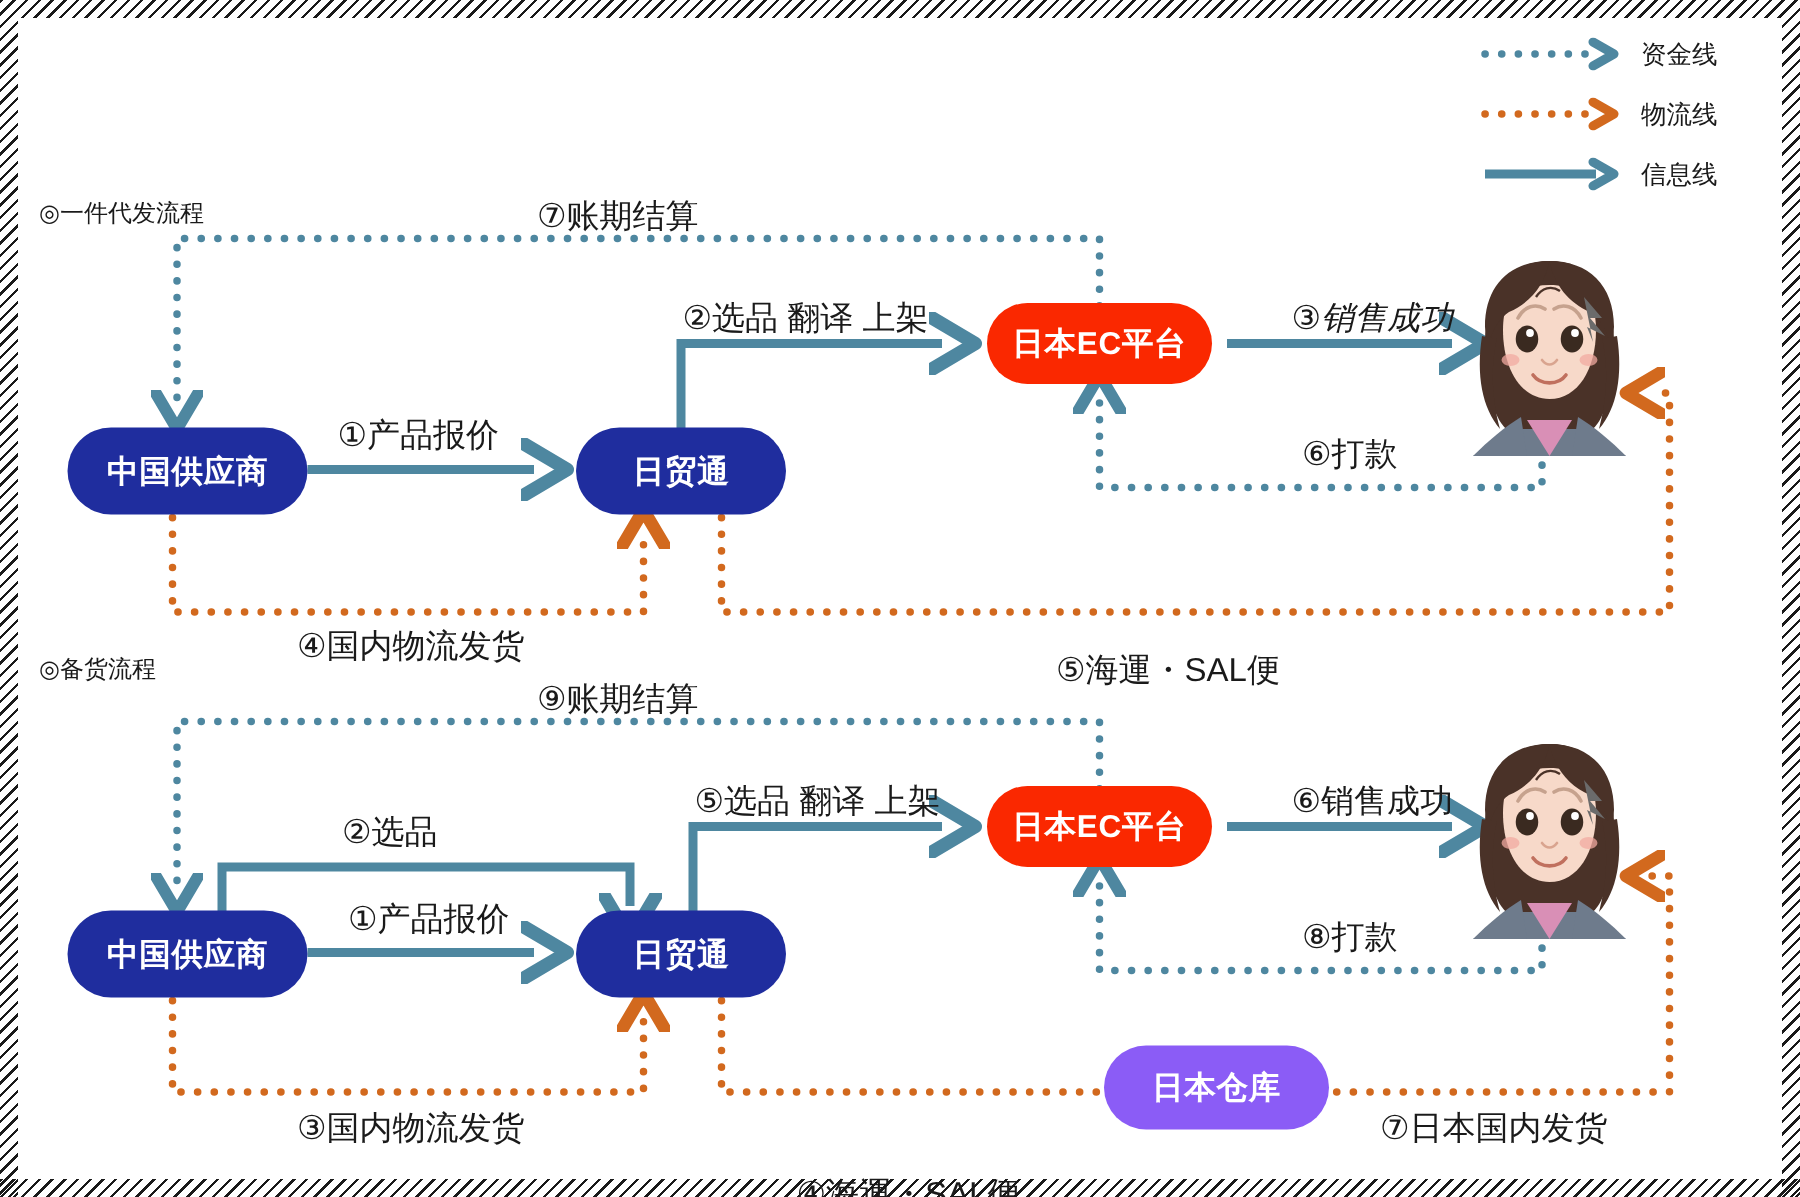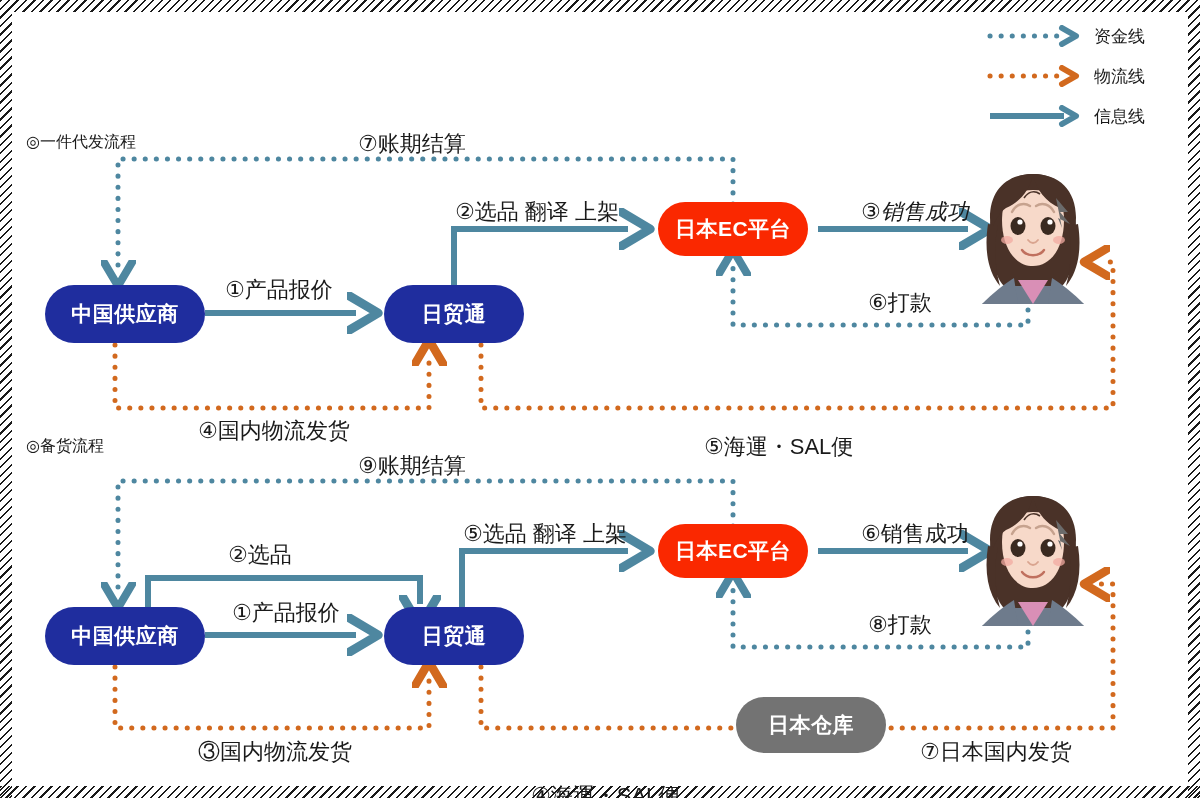--- a/index.html
+++ b/index.html
@@ -19,21 +19,21 @@
 
   .title{position:absolute;left:0;top:52px;width:1200px;text-align:center;
      font-size:31px;font-weight:bold;color:#000;letter-spacing:1px;}
 
   
   .node{position:absolute;display:flex;align-items:center;justify-content:center;
         color:#fff;font-size:21px;font-weight:bold;border-radius:999px;
         letter-spacing:.5px;white-space:nowrap;}
   .node.blue{background:#1F2D9E;}
   .node.red{background:#FA2800;}
-  .node.brown{background:#737373;}
+  .node.brown{background:#8b5cf6;}
 
   
   .lbl{position:absolute;font-size:22px;color:#1a1a1a;white-space:nowrap;}
   .lbl.sec{font-size:16px;}
 
   
   .legend{position:absolute;right:14px;top:16px;width:200px;}
   .leg-row{display:flex;align-items:center;height:40px;}
   .leg-txt{font-size:17px;color:#1a1a1a;margin-left:8px;white-space:nowrap;}
   .leg-ico{width:100px;height:22px;flex:0 0 100px;}
@@ -200,21 +200,21 @@
       <circle cx="76" cy="54" r="2.6" fill="#fff"></circle>
       <ellipse cx="33" cy="72" rx="6" ry="4" fill="#F2A9A0" opacity="0.75"></ellipse>
       <ellipse cx="85" cy="72" rx="6" ry="4" fill="#F2A9A0" opacity="0.75"></ellipse>
       <path d="M54,72 C57,76 61,76 64,72" fill="none" stroke="#D9A48F" stroke-width="1.8" stroke-linecap="round"></path>
       <path d="M48,82 C53,89 65,89 70,82" fill="none" stroke="#C0705E" stroke-width="2.4" stroke-linecap="round"></path>
     </svg>
   </div>
 
   <div class="lbl" style="left:232px;top:598px;">①产品报价</div>
   <div class="lbl" style="left:228px;top:540px;">②选品</div>
-  <div class="lbl" style="left:198px;top:737px;font-family:Liberation Serif, serif;">③国内物流发货</div>
+  <div class="lbl" style="left:198px;top:737px;">③国内物流发货</div>
   <div class="lbl" style="left:531px;top:737px;margin-top:44px;">④海運・SAL便</div>
   <div class="lbl" style="left:463px;top:519px;">⑤选品 翻译 上架</div>
   <div class="lbl" style="left:861px;top:519px;">⑥销售成功</div>
   <div class="lbl" style="left:920px;top:737px;">⑦日本国内发货</div>
   <div class="lbl" style="left:868px;top:610px;">⑧打款</div>
   <div class="lbl" style="left:358px;top:451px;">⑨账期结算</div>
 
 </div>
 
 </body></html>

